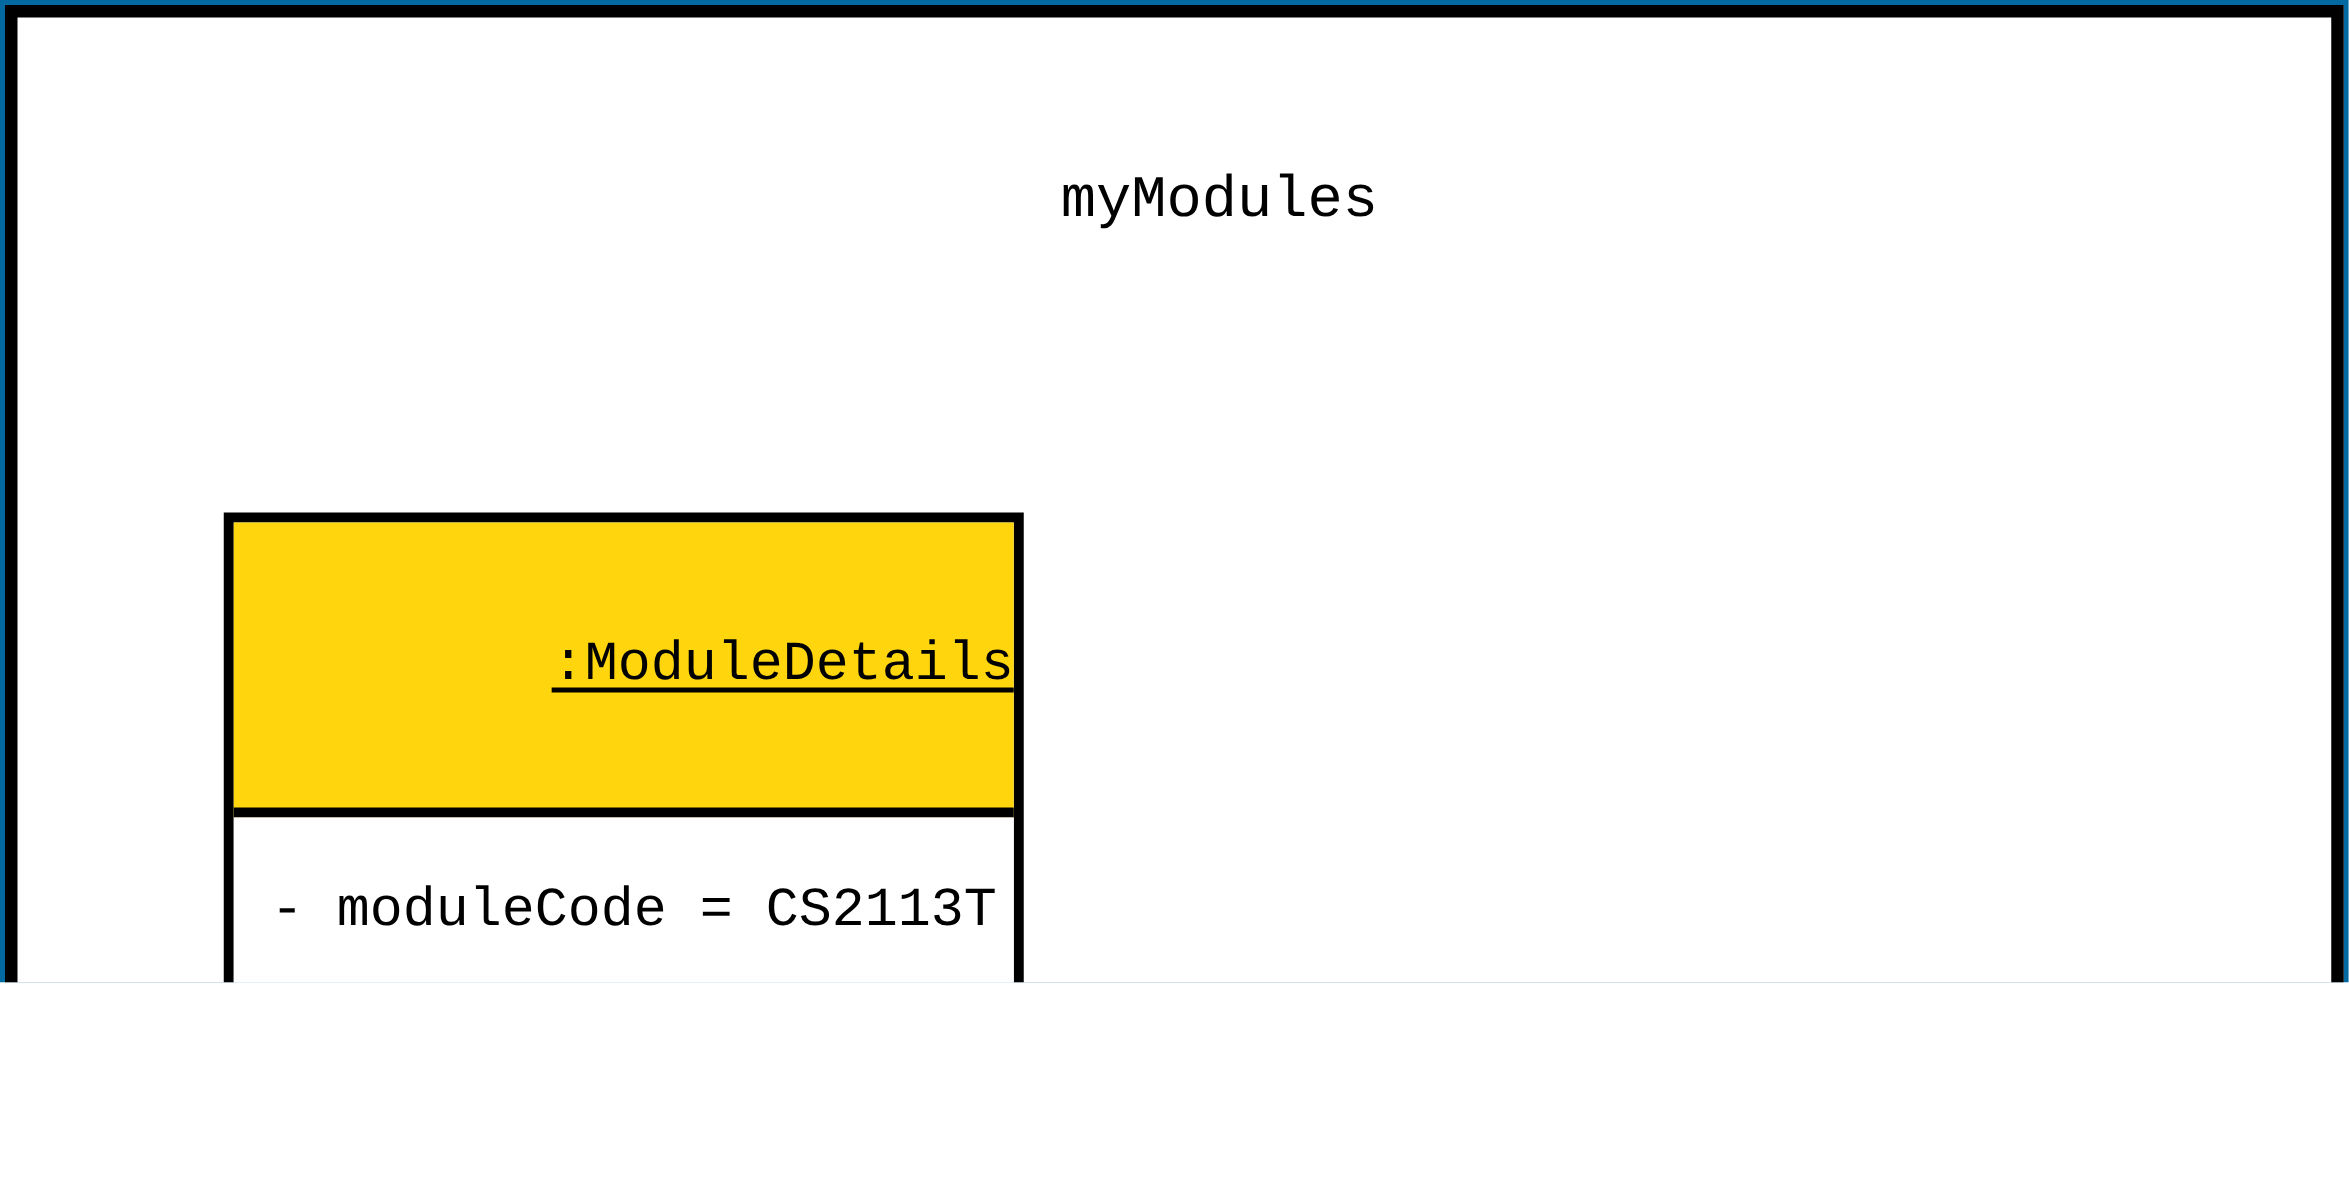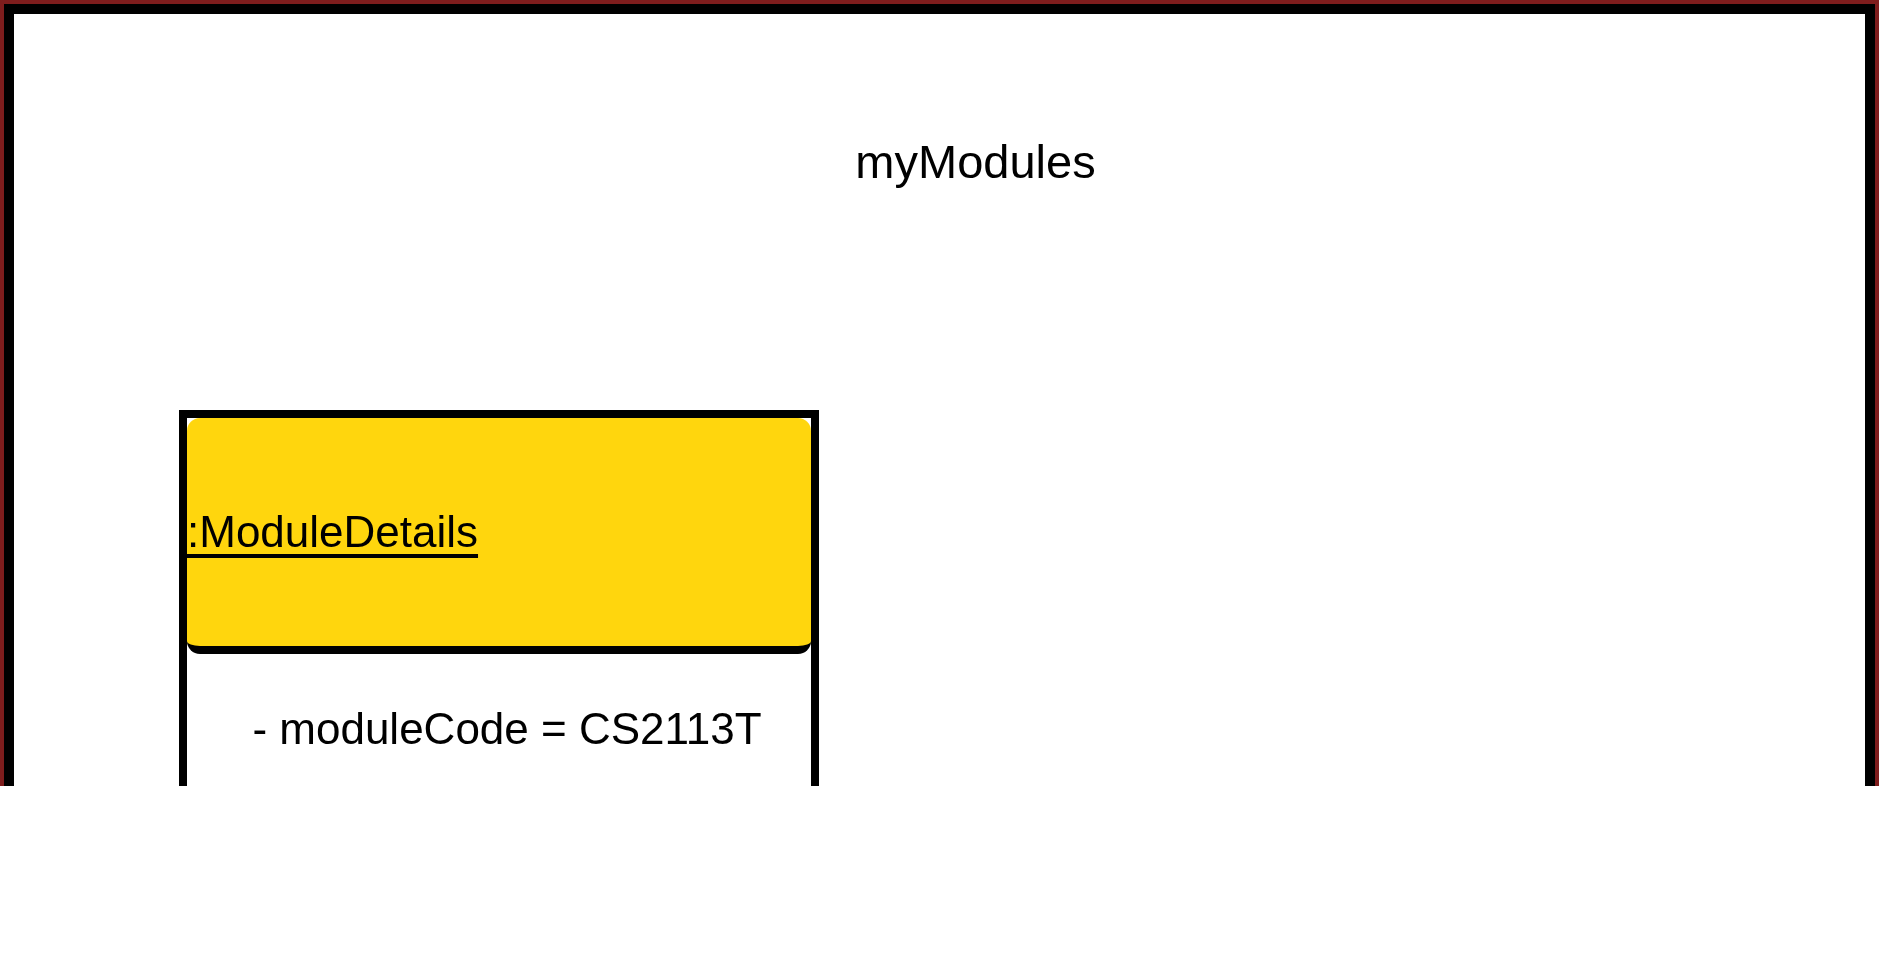--- a/index.html
+++ b/index.html
@@ -10,23 +10,24 @@
   }
 
   body {
     font-family: "Liberation Sans", sans-serif;
   }
 
   #canvas {
     position: relative;
     width: 1879px;
     height: 786px;
-    background: #7f1d1d;
+    background: #0369a1;
     box-sizing: border-box;
     overflow: hidden;
+    font-family: Liberation Mono, monospace;
   }
 
   
   .diagram-frame {
     position: absolute;
     left: 4px;
     top: 4px;
     width: 1871px;
     height: 946px;
     box-sizing: border-box;
@@ -65,22 +66,21 @@
     display: flex;
     flex-direction: column;
   }
 
   .object-header {
     height: 236px;
     box-sizing: border-box;
     border-bottom: 8px solid #000000;
     display: flex;
     align-items: center;
-    justify-content: flex-start;
-    border-radius: 13px;
+    justify-content: flex-end;
   }
 
   .object-name {
     font-size: 44px;
     line-height: 52px;
     color: #000000;
     text-decoration: underline;
     text-underline-offset: 7px;
     text-decoration-thickness: 4px;
     white-space: nowrap;

